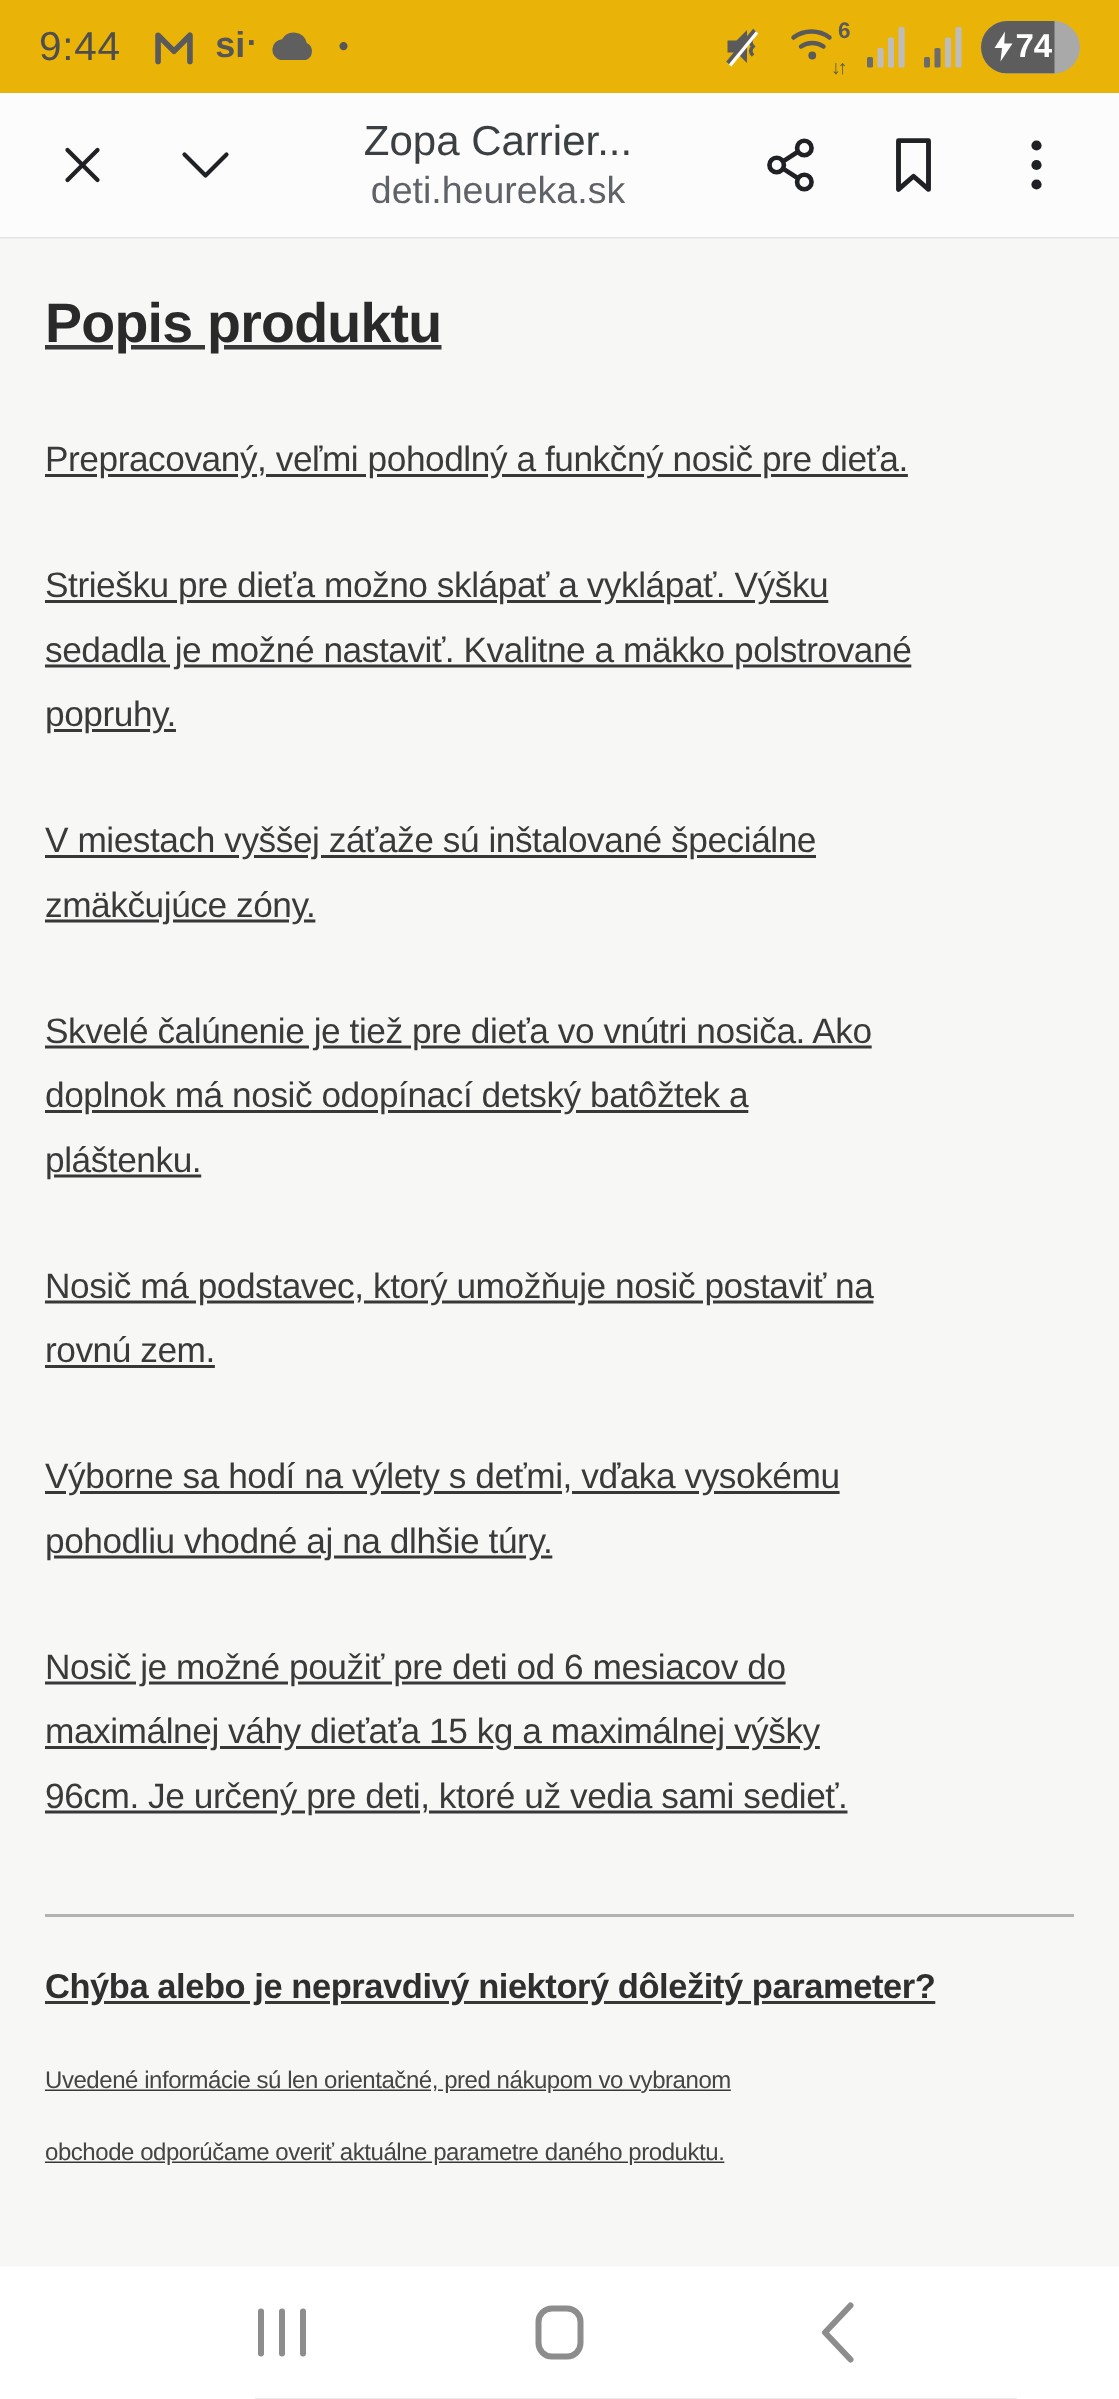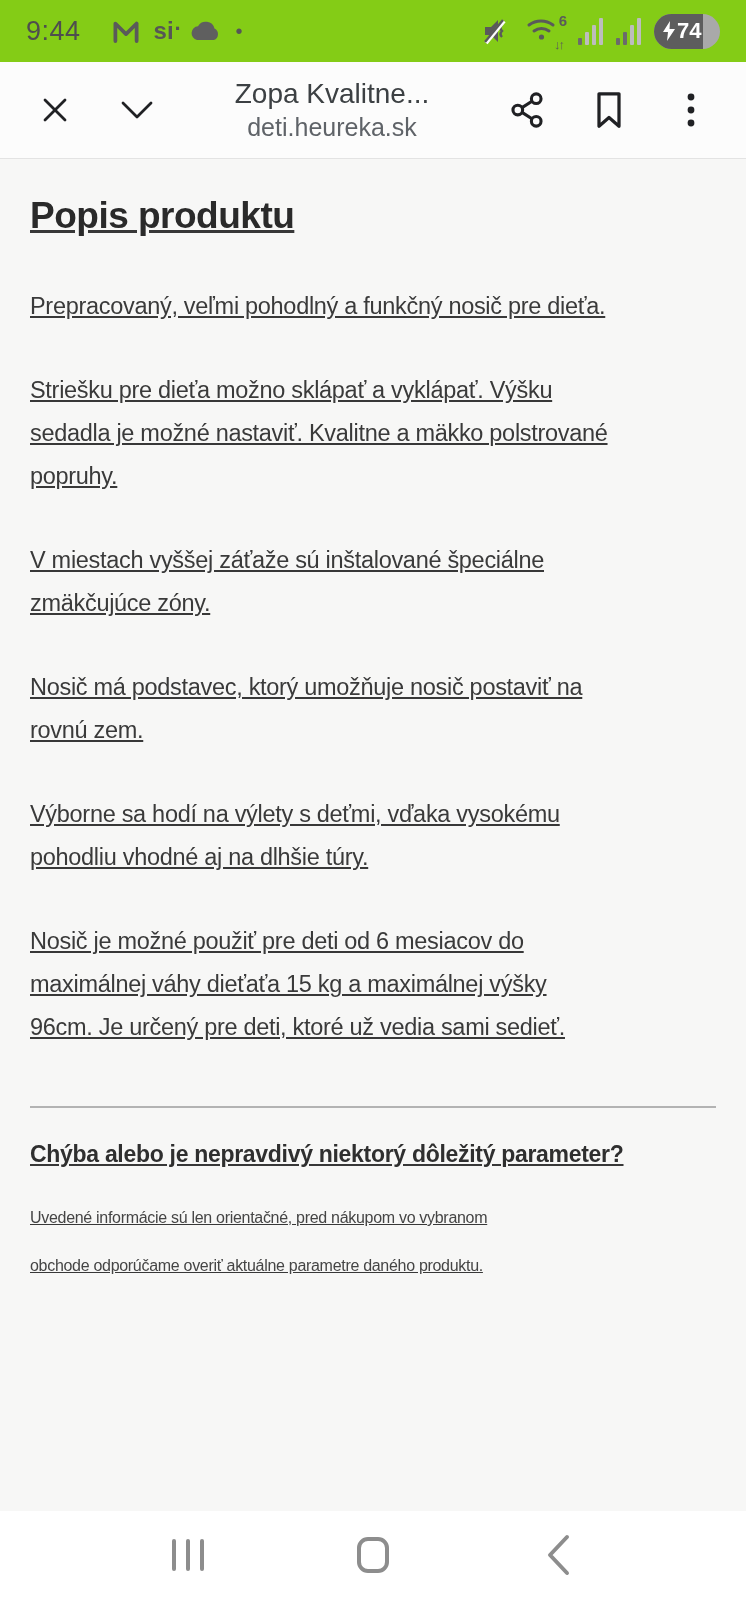--- a/index.html
+++ b/index.html
@@ -4,22 +4,22 @@
 <style>
   * { margin:0; padding:0; box-sizing:border-box; }
   html,body { background:#ddd; }
   .screen {
     position:relative; width:746px; height:1599px; margin:0 auto;
     background:#f7f7f6; overflow:hidden;
     font-family:"Liberation Sans", sans-serif; color:#383838;
   }
   
   .status-bar {
-    height:62px; background:#84cc16; display:flex; align-items:center;
-    padding:0 26px; gap:30px;
+    height:62px; background:#eab308; display:flex; align-items:center;
+    padding:0 26px; gap:20px;
   }
   .status-time { font-size:27px; color:#4e4e4e; letter-spacing:0.5px; }
   .status-left { display:flex; align-items:center; gap:13px; }
   .si-label { font-size:24px; font-weight:700; color:#565656; position:relative; line-height:1; }
   .si-label .si-dot { position:absolute; top:-7px; right:-7px; font-size:22px; }
   .notif-dot { color:#565656; font-size:20px; }
   .status-spacer { flex:1; }
   .status-right { display:flex; align-items:center; gap:13px; }
   .wifi-wrap { position:relative; width:40px; height:34px; }
   .wifi-std { position:absolute; top:-2px; right:-2px; font-size:15px; color:#5a5a5a; font-weight:700; }
@@ -145,21 +145,21 @@
       </span>
     </button>
     <button class="hbtn">
       <span>
         <svg width="36" height="22" viewBox="0 0 36 22">
           <polyline points="4,4 18,18 32,4" fill="none" stroke="#202124" stroke-width="2.8" stroke-linecap="round" stroke-linejoin="round"></polyline>
         </svg>
       </span>
     </button>
     <div class="header-titles">
-      <span class="header-title">Zopa Kvalitne...</span>
+      <span class="header-title">Zopa Carrier...</span>
       <span class="header-url">deti.heureka.sk</span>
     </div>
     <button class="hbtn">
       <span>
         <svg width="34" height="38" viewBox="0 0 24 26">
           <circle cx="18.5" cy="5" r="3.4" fill="none" stroke="#202124" stroke-width="2.2"></circle>
           <circle cx="5.5" cy="13" r="3.4" fill="none" stroke="#202124" stroke-width="2.2"></circle>
           <circle cx="18.5" cy="21" r="3.4" fill="none" stroke="#202124" stroke-width="2.2"></circle>
           <line x1="8.5" y1="11.3" x2="15.5" y2="6.8" stroke="#202124" stroke-width="2.2"></line>
           <line x1="8.5" y1="14.7" x2="15.5" y2="19.2" stroke="#202124" stroke-width="2.2"></line>
@@ -186,20 +186,23 @@
 
   <div class="content">
     <h1 class="page-title">Popis produktu</h1>
     <div>
         <p class="para">Prepracovaný, veľmi pohodlný a funkčný nosič pre dieťa.</p>
         <p class="para">Striešku pre dieťa možno sklápať a vyklápať. Výšku
 sedadla je možné nastaviť. Kvalitne a mäkko polstrované
 popruhy.</p>
         <p class="para">V miestach vyššej záťaže sú inštalované špeciálne
 zmäkčujúce zóny.</p>
+        <p class="para">Skvelé čalúnenie je tiež pre dieťa vo vnútri nosiča. Ako
+doplnok má nosič odopínací detský batôžtek a
+pláštenku.</p>
         <p class="para">Nosič má podstavec, ktorý umožňuje nosič postaviť na
 rovnú zem.</p>
         <p class="para">Výborne sa hodí na výlety s deťmi, vďaka vysokému
 pohodliu vhodné aj na dlhšie túry.</p>
         <p class="para">Nosič je možné použiť pre deti od 6 mesiacov do
 maximálnej váhy dieťaťa 15 kg a maximálnej výšky
 96cm. Je určený pre deti, ktoré už vedia sami sedieť.</p>
       </div>
     <hr class="divider">
     <div class="footer-question">Chýba alebo je nepravdivý niektorý dôležitý parameter?</div>

